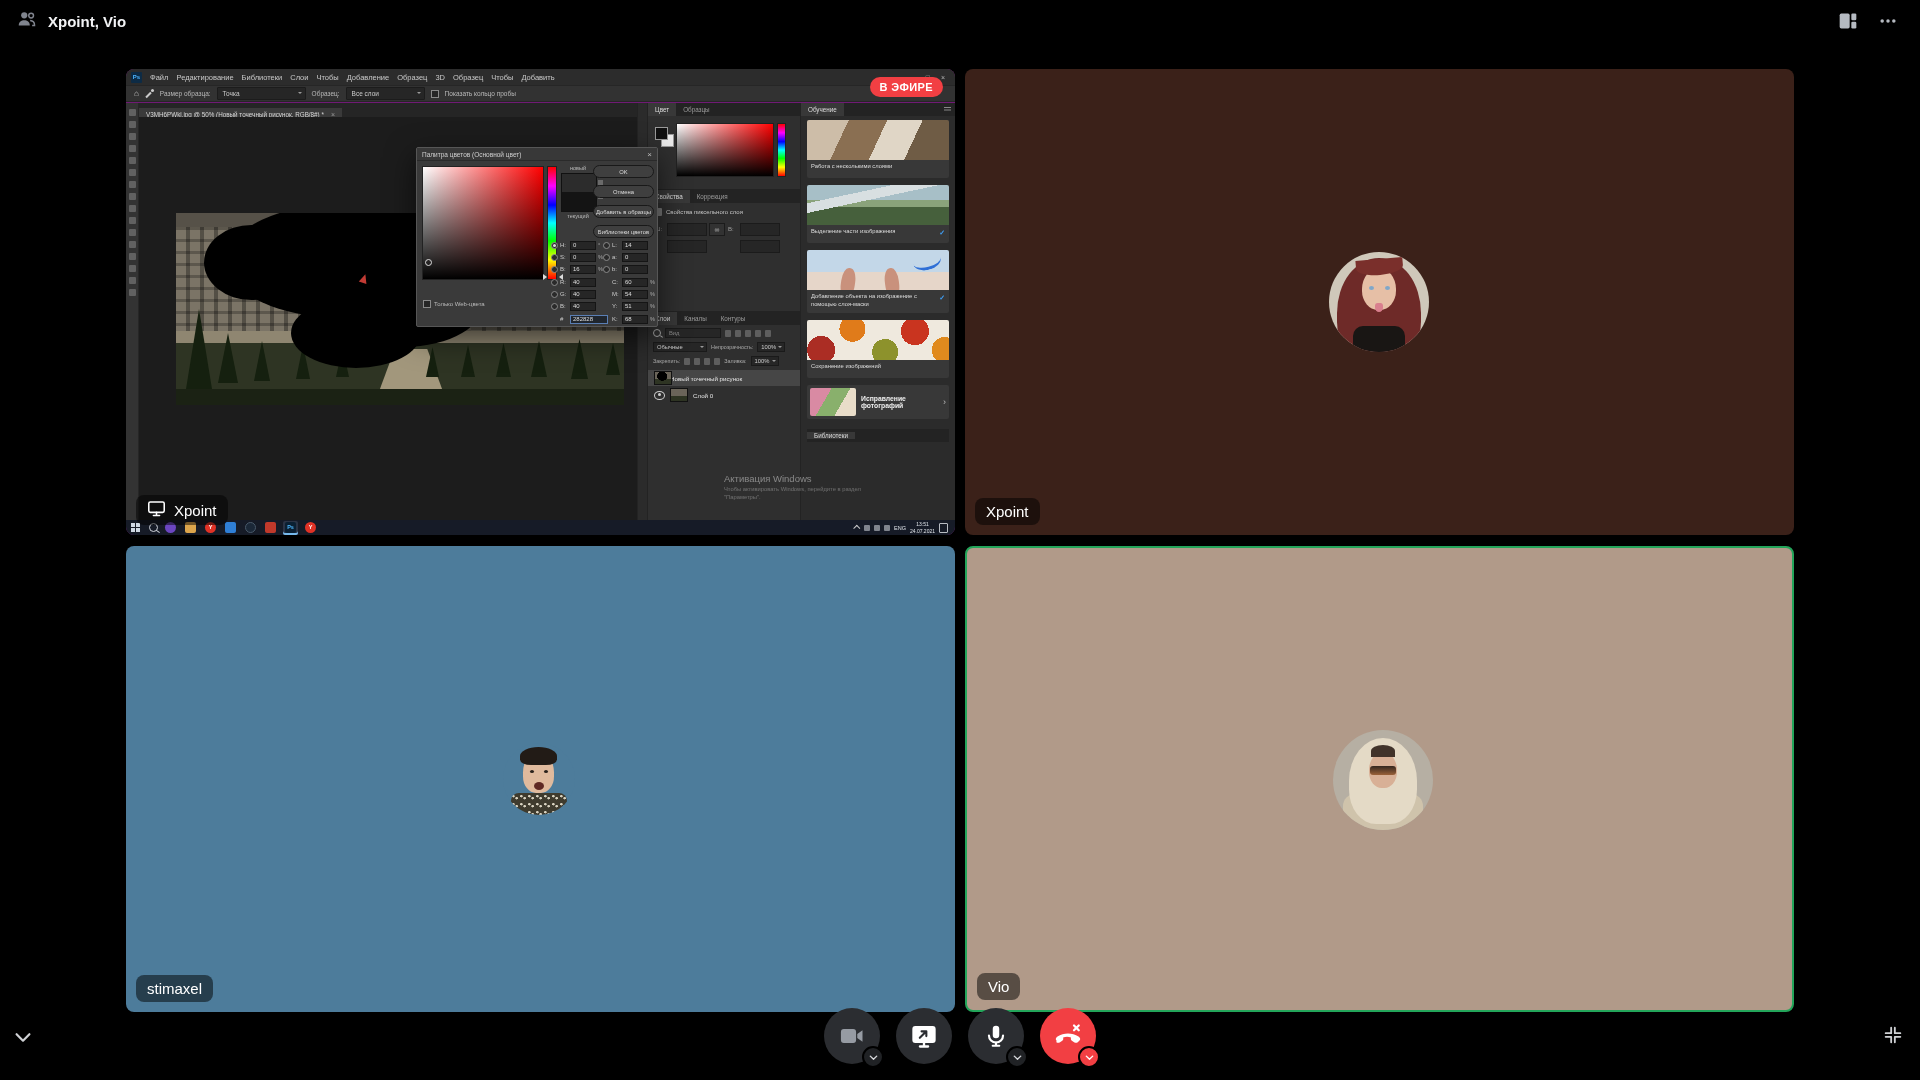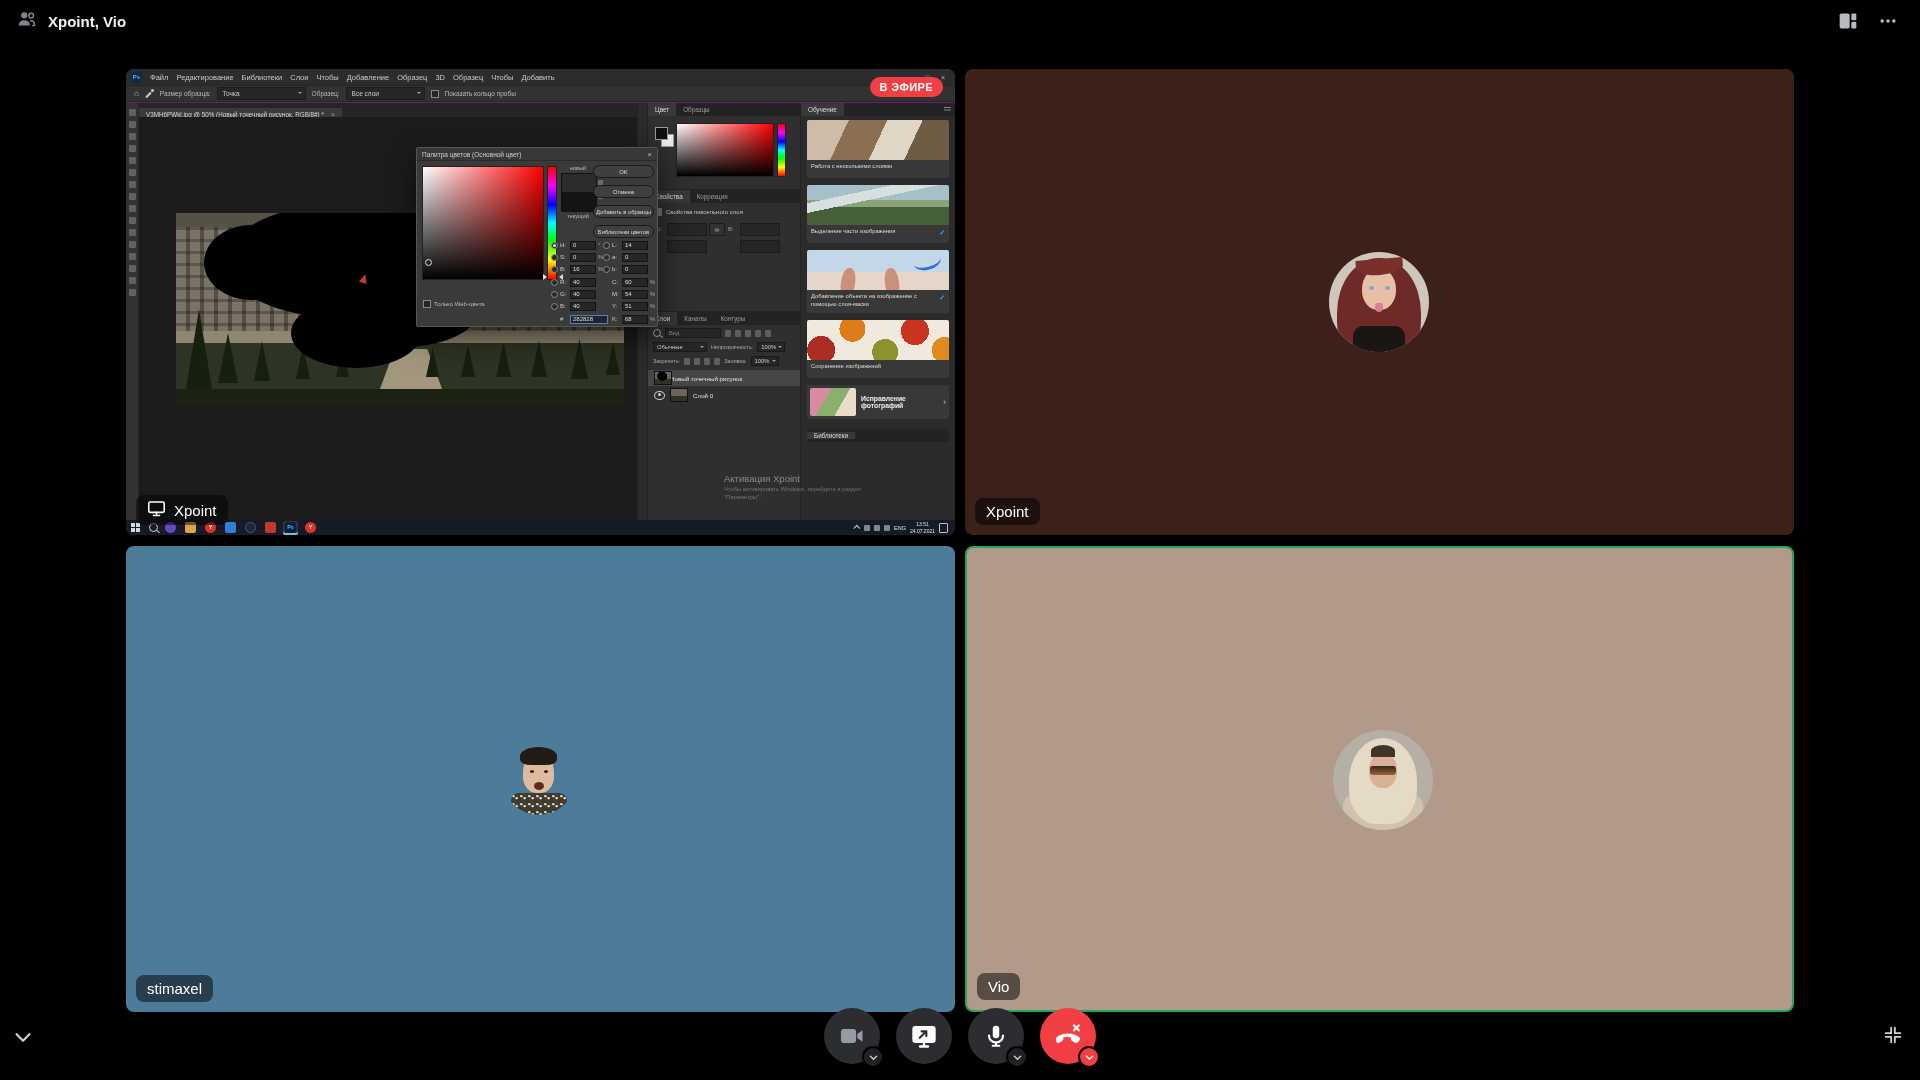--- a/index.html
+++ b/index.html
@@ -570,21 +570,21 @@
             <span class="lfixlab">Исправление фотографий</span>
             <span class="lchev">›</span>
           </div>
           <div class="libbar">
             <span class="mtab on">Библиотеки</span>
           </div>
         </div>
       </div>
 
       <div class="activation">
-        <div class="a1">Активация Xpoint</div>
+        <div class="a1">Активация Windows</div>
         <div class="a2">Чтобы активировать Windows, перейдите в раздел "Параметры".</div>
       </div>
 
       <div class="ps-taskbar">
         <span class="tb-start">
             <i></i>
             <i></i>
             <i></i>
             <i></i>
           </span>

